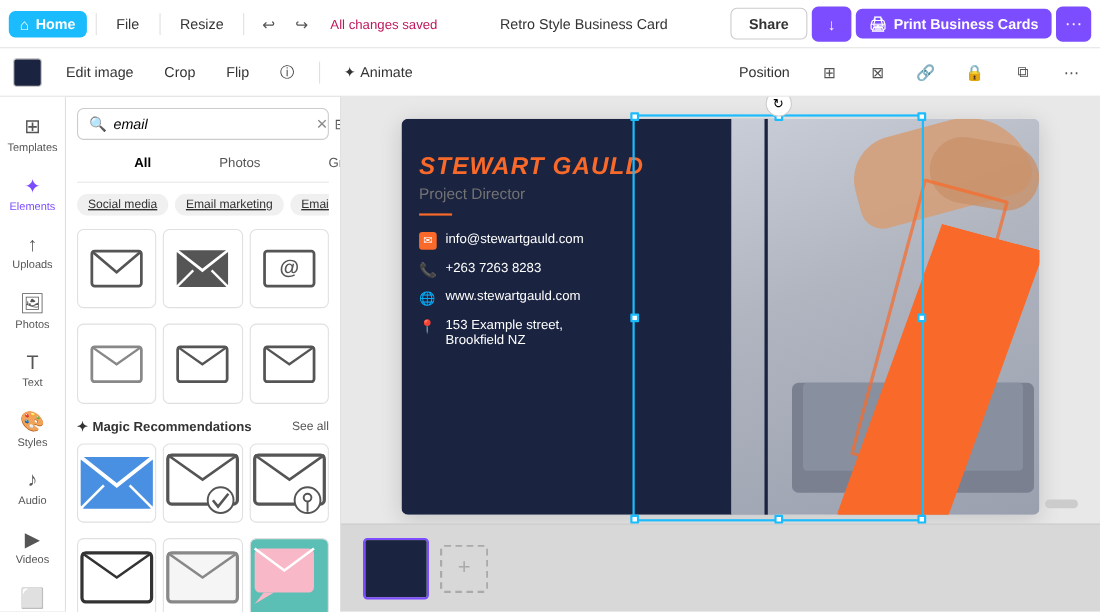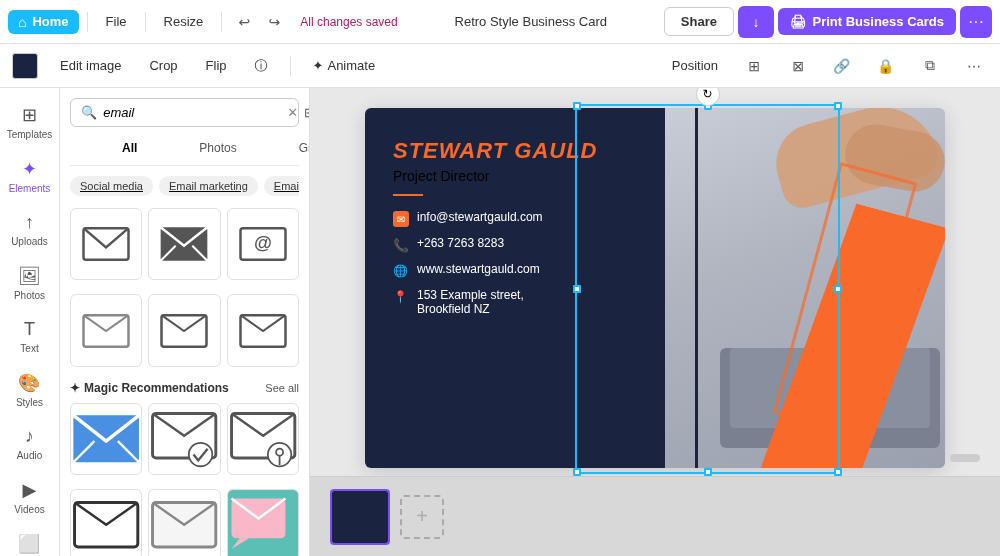--- a/index.html
+++ b/index.html
@@ -194,28 +194,28 @@
       overflow: hidden;
     }
     .card-photo-laptop {
       width: 100%; height: 100%;
       background: linear-gradient(135deg, #b0b8c8 0%, #d0d5e0 40%, #a8b0c0 100%);
       position: relative;
     }
 
     .card-content {
       position: absolute; left: 0; top: 0; width: 340px; height: 100%; z-index: 5;
-      padding: 30px 28px;
+      padding: 30px 16px;
     }
     .card-name {
       font-size: 22px; font-weight: 900; color: #f96a2a;
       text-transform: uppercase; letter-spacing: 1px; margin-bottom: 4px;
       font-style: italic;
     }
-    .card-title { font-size: 14px; color: #000000; margin-bottom: 10px; }
+    .card-title { font-size: 14px; color: #737373; margin-bottom: 10px; }
     .card-divider { width: 30px; height: 2px; background: #f96a2a; margin-bottom: 14px; }
     .card-info { display: flex; flex-direction: column; gap: 9px; }
     .card-info-row { display: flex; align-items: flex-start; gap: 8px; font-size: 12px; color: #fff; }
     .info-icon { width: 16px; height: 16px; border-radius: 3px; display: flex; align-items: center; justify-content: center; font-size: 10px; flex-shrink: 0; margin-top: 1px; }
     .info-icon.email { background: #f96a2a; color: #fff; }
     .info-icon.phone { color: #f96a2a; font-size: 13px; }
     .info-icon.web { color: #f96a2a; font-size: 12px; }
     .info-icon.loc { color: #f96a2a; font-size: 12px; }
 
     

